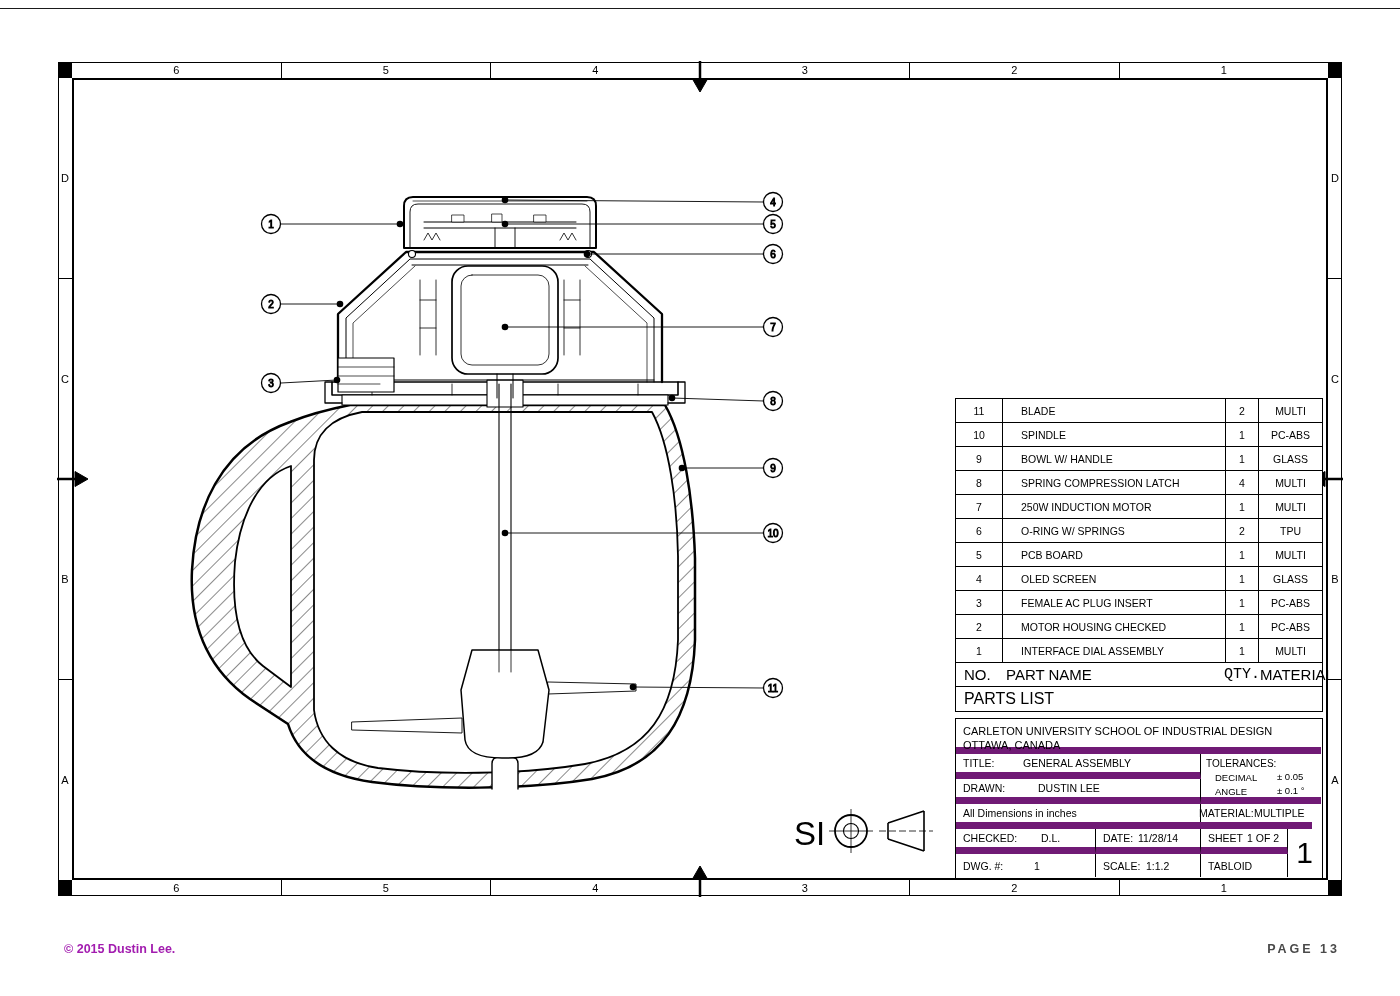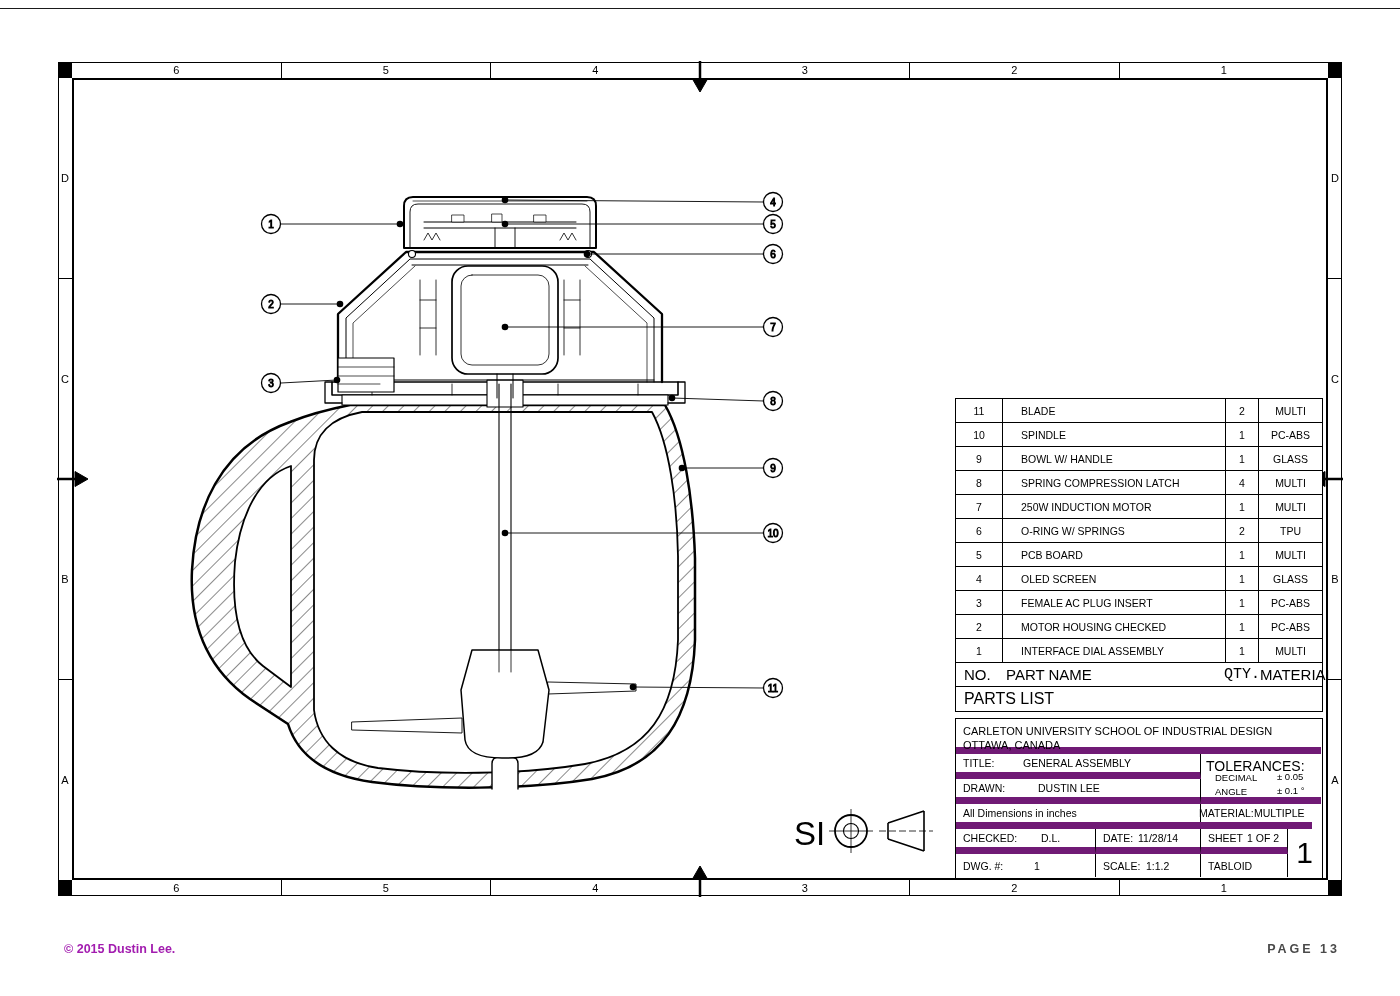--- a/index.html
+++ b/index.html
@@ -347,21 +347,21 @@
   <div class="title-block">
     <div class="tb-cell bb company" style="left:0;top:0;width:365px;height:35px">
       <div>CARLETON UNIVERSITY SCHOOL OF INDUSTRIAL DESIGN</div>
       <div>OTTAWA, CANADA</div>
     </div>
     <div class="tb-cell br bb" style="left:0;top:35px;width:245px;height:25px">
       <span class="tb-lab" style="left:7px">TITLE:</span>
       <span class="tb-val" style="left:67px">GENERAL ASSEMBLY</span>
     </div>
     <div class="tb-cell bb" style="left:245px;top:35px;width:120px;height:50px">
-      <span class="tol-line" style="left:5px;top:4px;font-size:14px">TOLERANCES:</span>
+      <span class="tol-line" style="left:5px;top:4px;font-size:10px">TOLERANCES:</span>
       <span class="tol-line" style="left:14px;top:18px">DECIMAL</span>
       <span class="tol-line" style="left:76px;top:17px">± 0.05</span>
       <span class="tol-line" style="left:14px;top:32px">ANGLE</span>
       <span class="tol-line" style="left:76px;top:31px">± 0.1 °</span>
     </div>
     <div class="tb-cell br bb" style="left:0;top:60px;width:245px;height:25px">
       <span class="tb-lab" style="left:7px">DRAWN:</span>
       <span class="tb-val" style="left:82px">DUSTIN LEE</span>
     </div>
     <div class="tb-cell br bb" style="left:0;top:85px;width:245px;height:25px">

